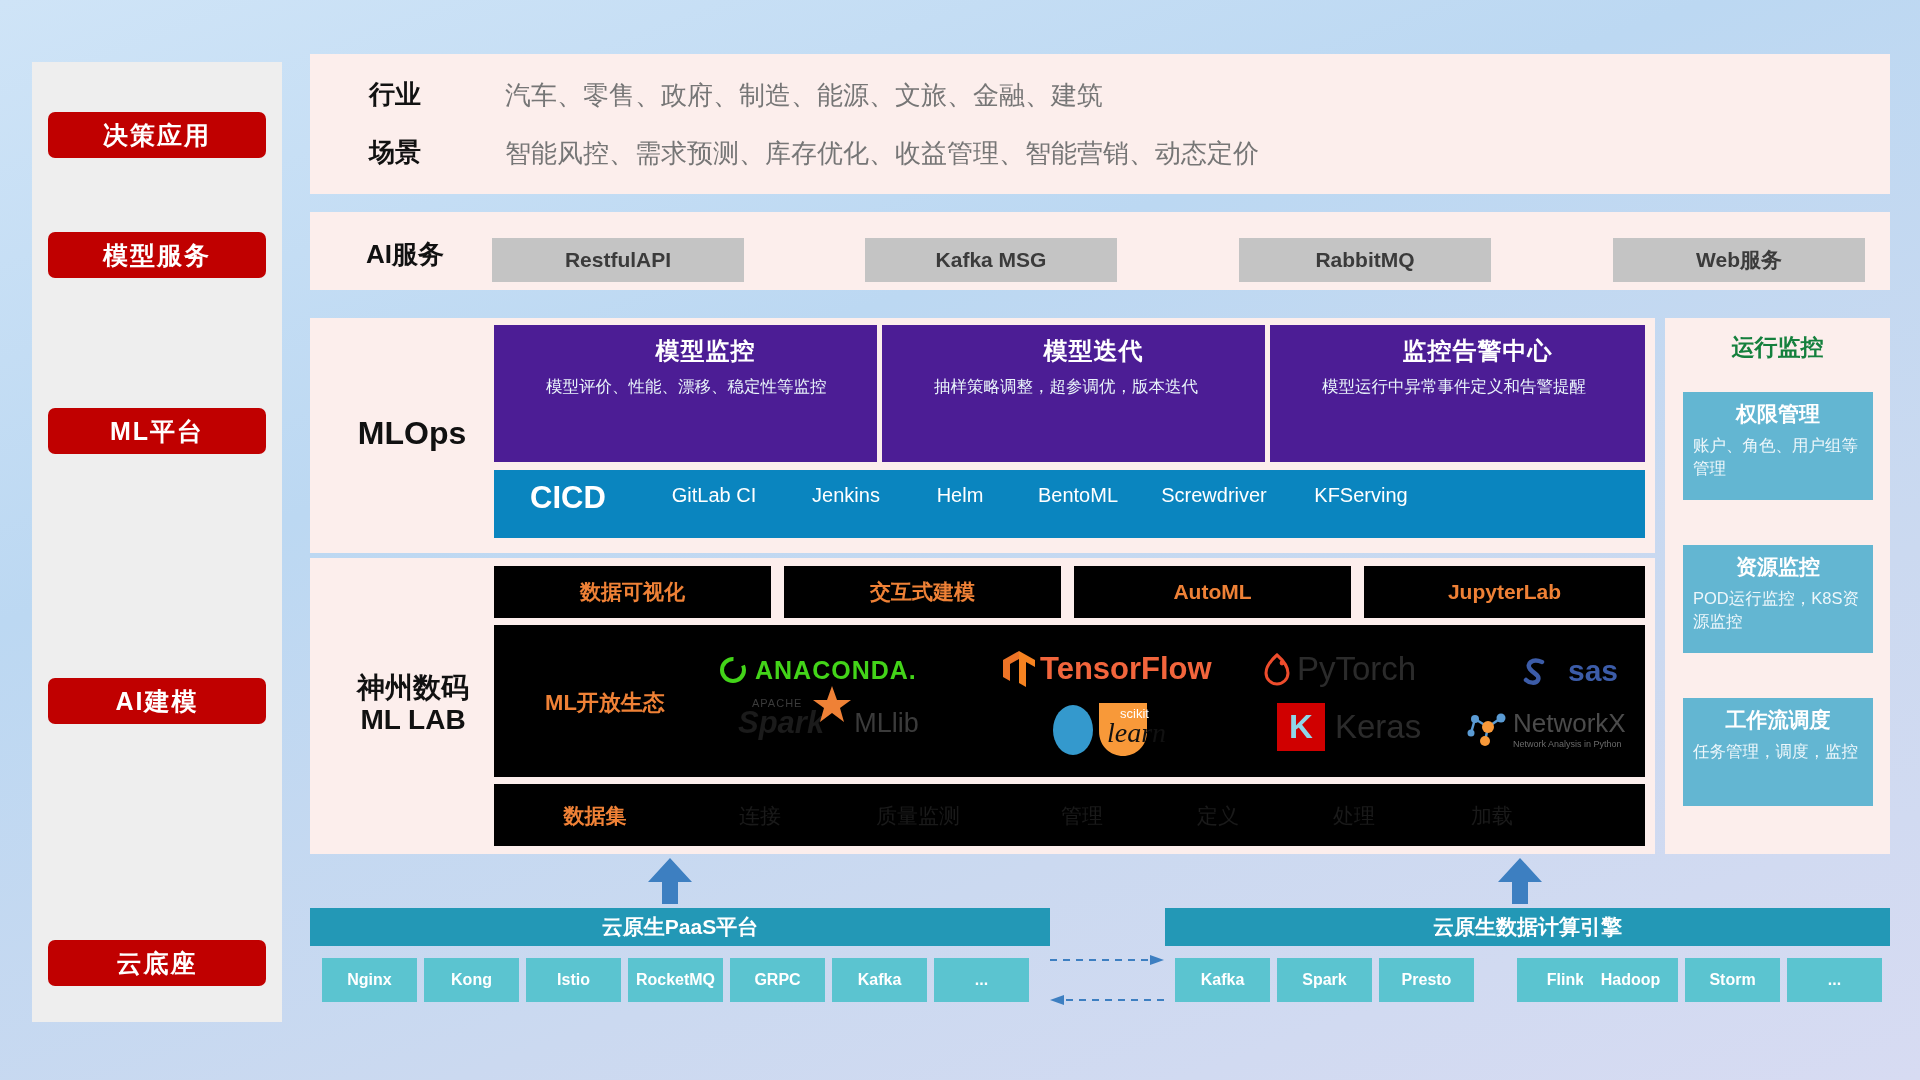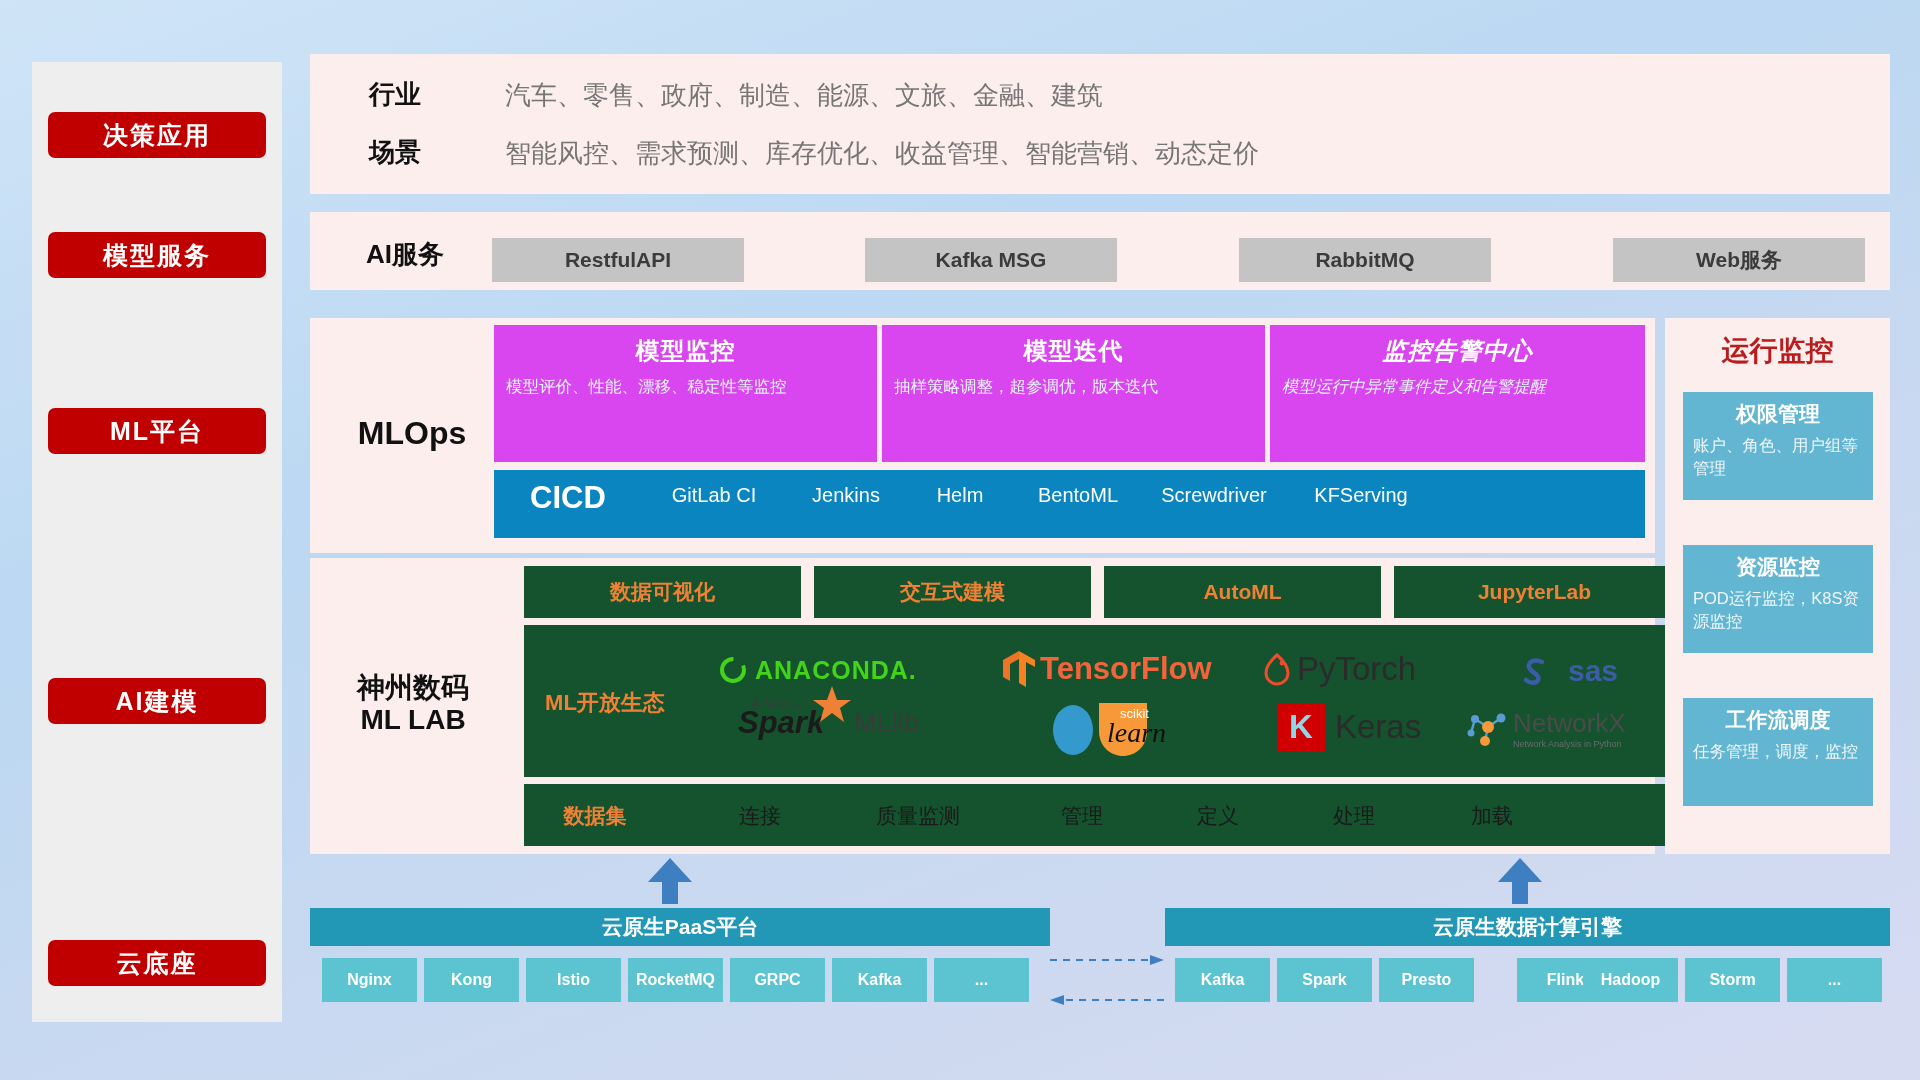--- a/index.html
+++ b/index.html
@@ -33,54 +33,54 @@
   }
 
   .gray-btn {
     position:absolute; background:#c4c4c4; color:#3b3b3b;
     font-size:21px; font-weight:bold;
     display:flex; align-items:center; justify-content:center;
     height:44px;
   }
 
   .bluecard {
-    position:absolute; background:#d946ef; color:#fff;
+    position:absolute; background:#4c1d95; color:#fff;padding-left:40px;
   }
   .bluecard .t {
     text-align:center; font-size:24px; font-weight:bold;
     padding-top:10px; letter-spacing:1px;
   }
   .bluecard .d {
     font-size:16.5px; line-height:1.45; padding:8px 12px 0 12px; color:#e9f4fa;
   }
 
   .cicd {
     position:absolute; background:#0a85bf; color:#fff; overflow:visible;
   }
   .cicd .cell {
     position:absolute; top:14px; font-size:20px; color:#fff;
     text-align:center; line-height:1.15;
   }
   .cicd .big { font-size:31px; font-weight:bold; top:10px; }
 
-  .teal { position:absolute; background:#14532d;margin-left:30px; }
+  .teal { position:absolute; background:#000000; }
   .teal-label {
     color:#ef8136; font-weight:bold; font-size:21px;
     display:flex; align-items:center; justify-content:center;
     width:100%; height:100%;
   }
 
   .bottomrow { position:absolute; color:#1a1a1a; font-size:21px; text-align:center; }
   .bottomrow.accent { color:#ef8136; font-weight:bold; }
 
   
   .rpanel { position:absolute; background:#fceeec; }
   .rpanel-title {
-    position:absolute; width:100%; text-align:center; font-size:28px;
-    font-weight:bold; color:#b91c1c; top:14px;
+    position:absolute; width:100%; text-align:center; font-size:23px;
+    font-weight:bold; color:#15803d; top:14px;
   }
   .rbox { position:absolute; background:#63b6d2; color:#fff; }
   .rbox .t { text-align:center; font-size:21px; font-weight:bold; padding-top:8px; }
   .rbox .d { font-size:16.5px; line-height:1.4; padding:6px 10px 0 10px; color:#eef7fb; }
 
   
   .cloudbar {
     position:absolute; background:#2398b6; color:#fff; height:38px;
     display:flex; align-items:center; justify-content:center;
     font-size:21px; font-weight:bold;
@@ -128,21 +128,21 @@
   <div class="rowlabel" style="left:322px; top:415px; width:180px; font-size:32px;">MLOps</div>
 
   <div class="bluecard" style="left:494px; top:325px; width:383px; height:137px;">
     <div class="t">模型监控</div>
     <div class="d">模型评价、性能、漂移、稳定性等监控</div>
   </div>
   <div class="bluecard" style="left:882px; top:325px; width:383px; height:137px;">
     <div class="t">模型迭代</div>
     <div class="d">抽样策略调整，超参调优，版本迭代</div>
   </div>
-  <div class="bluecard" style="left:1270px; top:325px; width:375px; height:137px;font-style:italic;">
+  <div class="bluecard" style="left:1270px; top:325px; width:375px; height:137px;">
     <div class="t">监控告警中心</div>
     <div class="d">模型运行中异常事件定义和告警提醒</div>
   </div>
 
   <div class="cicd" style="left:494px; top:470px; width:1151px; height:68px;">
     <div class="cell big" style="left:14px;  width:120px;">CICD</div>
     <div class="cell" style="left:150px; width:140px;">GitLab CI</div>
     <div class="cell" style="left:307px; width:90px;">Jenkins</div>
     <div class="cell" style="left:421px; width:90px;">Helm</div>
     <div class="cell" style="left:534px; width:100px;">BentoML</div>

